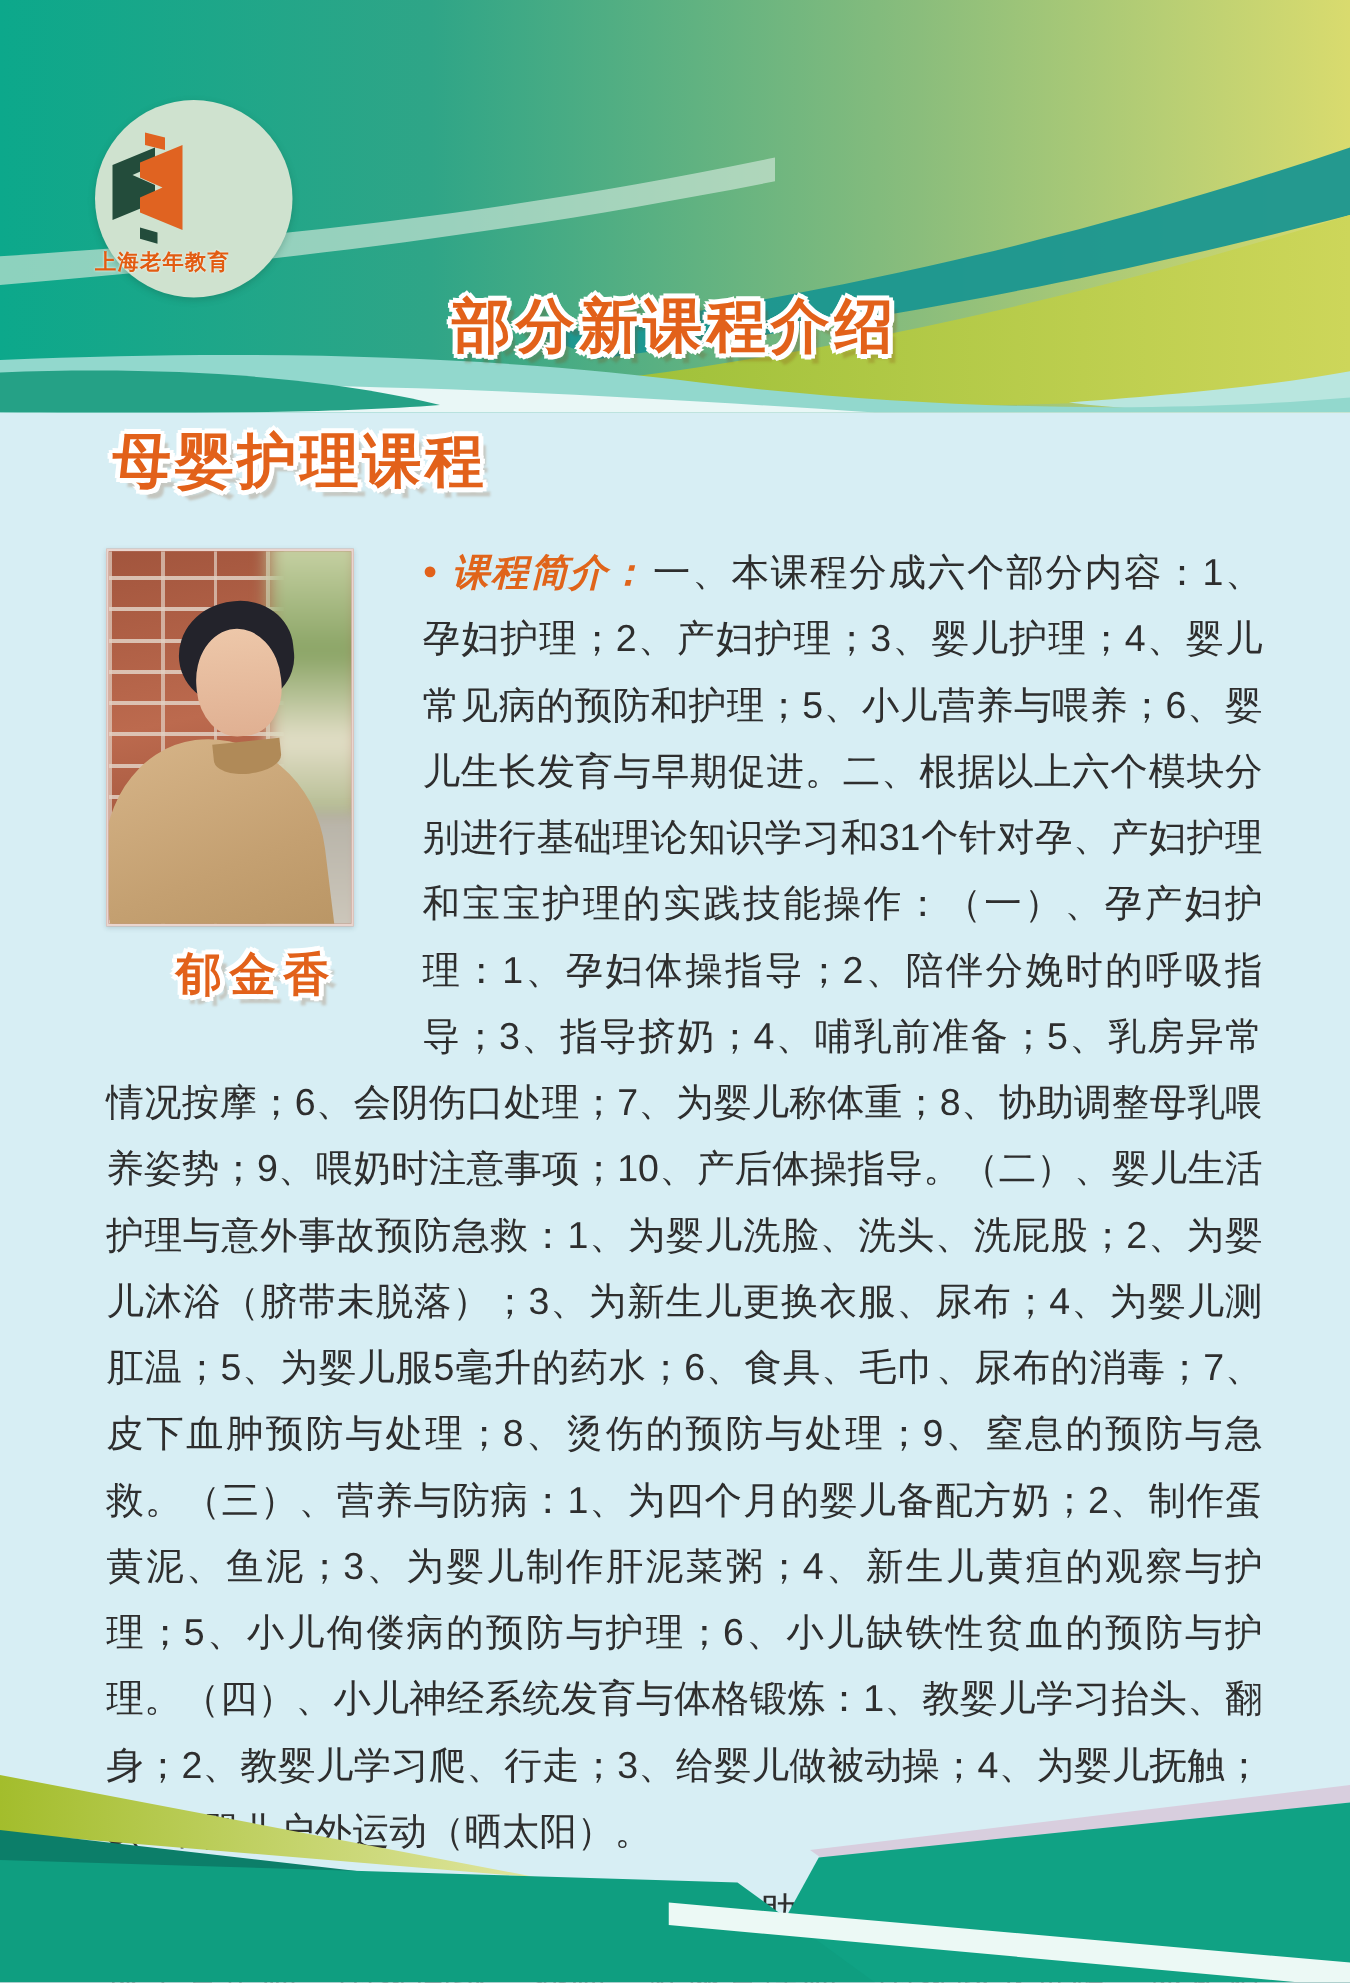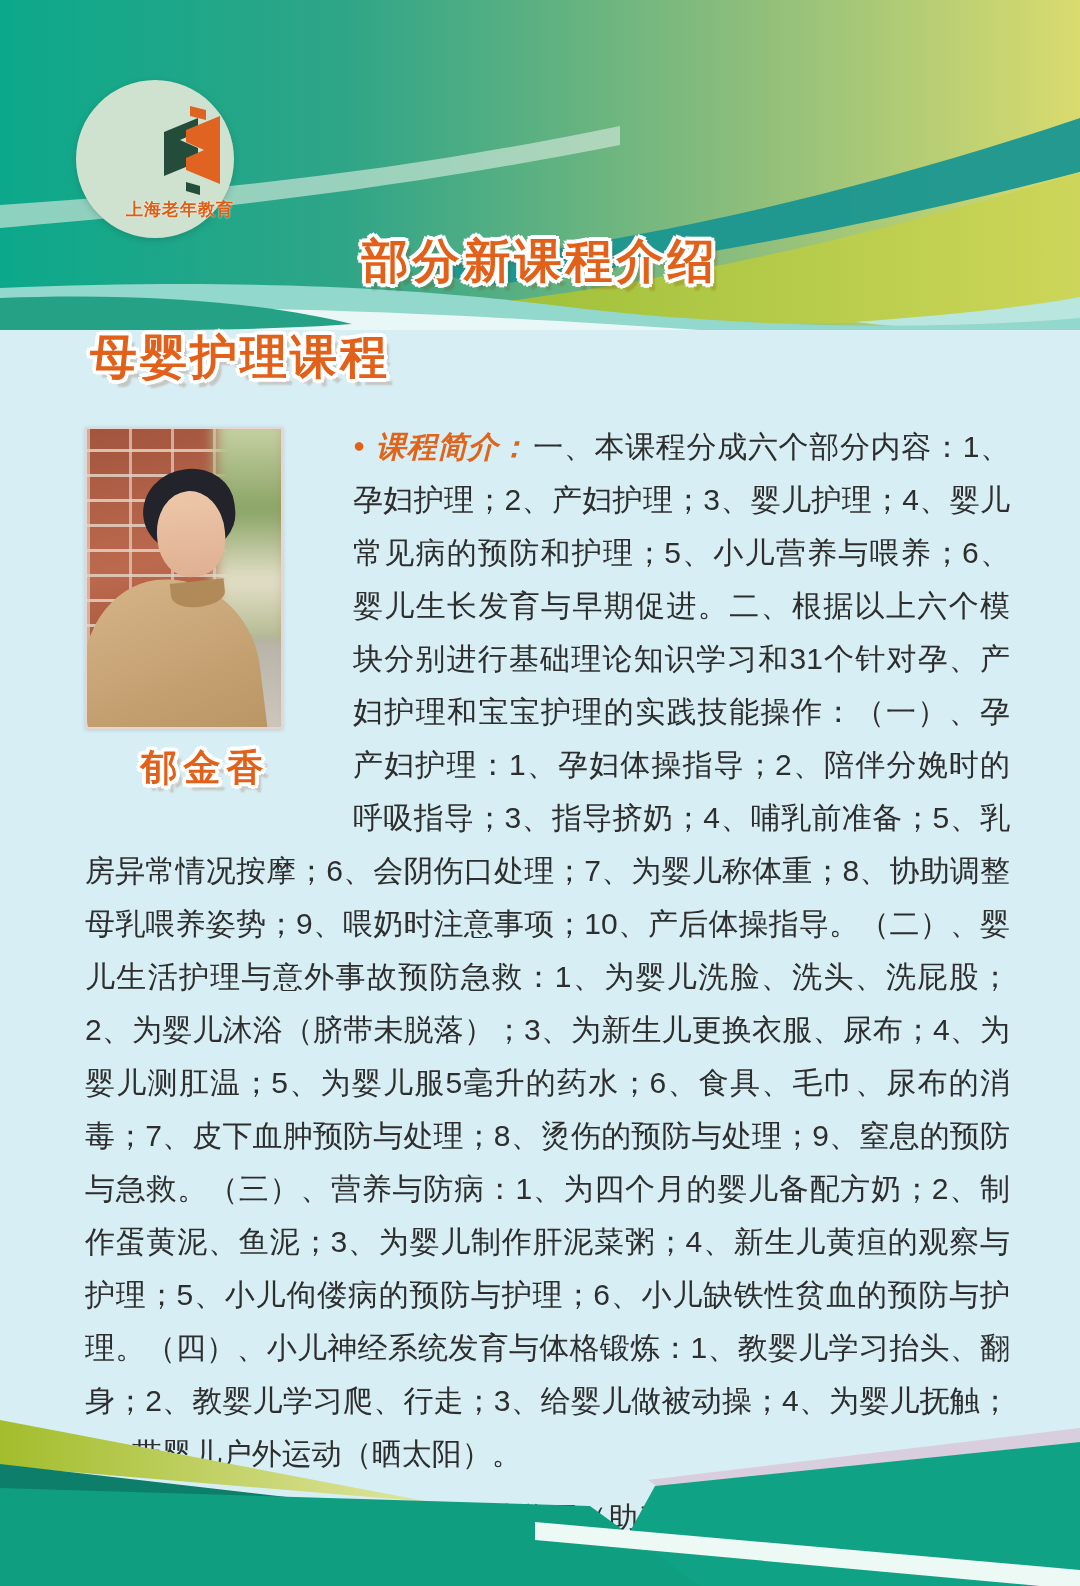--- a/index.html
+++ b/index.html
@@ -8,21 +8,21 @@
     position:relative;width:1080px;height:1586px;overflow:hidden;
     background:#d7eef4;
     font-family:"Liberation Sans","DejaVu Sans",sans-serif;
   }
   
   .header-waves{position:absolute;top:0;left:0;width:1080px;height:330px;display:block;}
   .bottom-waves{position:absolute;bottom:0;left:0;width:1080px;height:186px;display:block;}
   .logo{
     position:absolute;left:76px;top:80px;width:158px;height:158px;border-radius:50%;
     background:#cfe2cf;box-shadow:0 2px 6px rgba(20,70,50,.25);
-    display:flex;flex-direction:column;align-items:flex-end;justify-content:center;
+    display:flex;flex-direction:column;align-items:flex-start;justify-content:center;
   }
   .logo-emblem{display:block;margin-top:6px;}
   .logo-text{
     color:#e25c12;font-weight:bold;font-size:17px;letter-spacing:1px;margin-top:2px;
     text-shadow:0 0 2px #fff;white-space:nowrap;
   }
   .main-title{
     position:absolute;left:240px;top:112px;width:780px;text-align:center;
     color:#ffffff;font-weight:bold;font-size:62px;letter-spacing:5px;white-space:nowrap;
     text-shadow:0 0 3px rgba(23,92,70,.55), 4px 5px 3px rgba(23,80,60,.45);
@@ -48,21 +48,21 @@
     font-size:30px;line-height:53px;color:#2e2e2e;
     text-align:justify;text-justify:inter-ideograph;
   }
   .para.course{margin-top:30px;}
   .para.teacher{margin-top:10px;}
   .bullet{
     color:#e2611a;font-size:20px;vertical-align:5px;margin-right:10px;font-weight:bold;
   }
   .para-label{color:#e0641a;font-weight:bold;margin-right:4px;font-style:italic;}
   
-  .photo-card{float:left;width:240px;margin:8px 28px 10px 0;}
+  .photo-card{float:left;width:240px;margin:8px 13px 10px 0;}
   .photo{
     position:relative;width:198px;height:302px;overflow:hidden;
     border:2px solid rgba(255,255,255,.75);box-shadow:0 1px 4px rgba(40,80,90,.2);
     background:#a85840;
   }
   .brick-wall{
     position:absolute;left:0;top:0;width:72%;height:100%;
     background:
       repeating-linear-gradient(0deg, rgba(226,209,196,.85) 0 3px, rgba(0,0,0,0) 3px 25px),
       repeating-linear-gradient(90deg, rgba(226,209,196,.7) 0 3px, rgba(0,0,0,0) 3px 42px),
@@ -132,21 +132,21 @@
       <path d="M14,28 L48,14 L48,28 L30,36 L48,44 L48,58 L14,72 Z" fill="#234c3b"></path>
       <path d="M70,12 L36,26 L36,38 L54,46 L36,54 L36,66 L70,80 Z" fill="#e06321"></path>
       <path d="M36,78 L50,82 L50,91 L36,87 Z" fill="#234c3b"></path>
     </svg>
     <div class="logo-text">上海老年教育</div>
   </div>
 
   <div class="sub-title outline-orange">部分新课程介绍</div>
 
   <div class="content">
-    <h2 class="section-title outline-orange" style="margin-top:8px;margin-bottom:0;">母婴护理课程</h2>
+    <h2 class="section-title outline-orange" style="margin-top:20px;margin-bottom:0;">母婴护理课程</h2>
 
     <div class="para course">
       <div class="photo-card">
         <div class="photo">
           <div class="brick-wall"></div>
           <div class="greenery"></div>
           <div class="path-ground"></div>
           <div class="woman-coat"></div>
           <div class="woman-collar"></div>
           <div class="woman-hair"></div>

